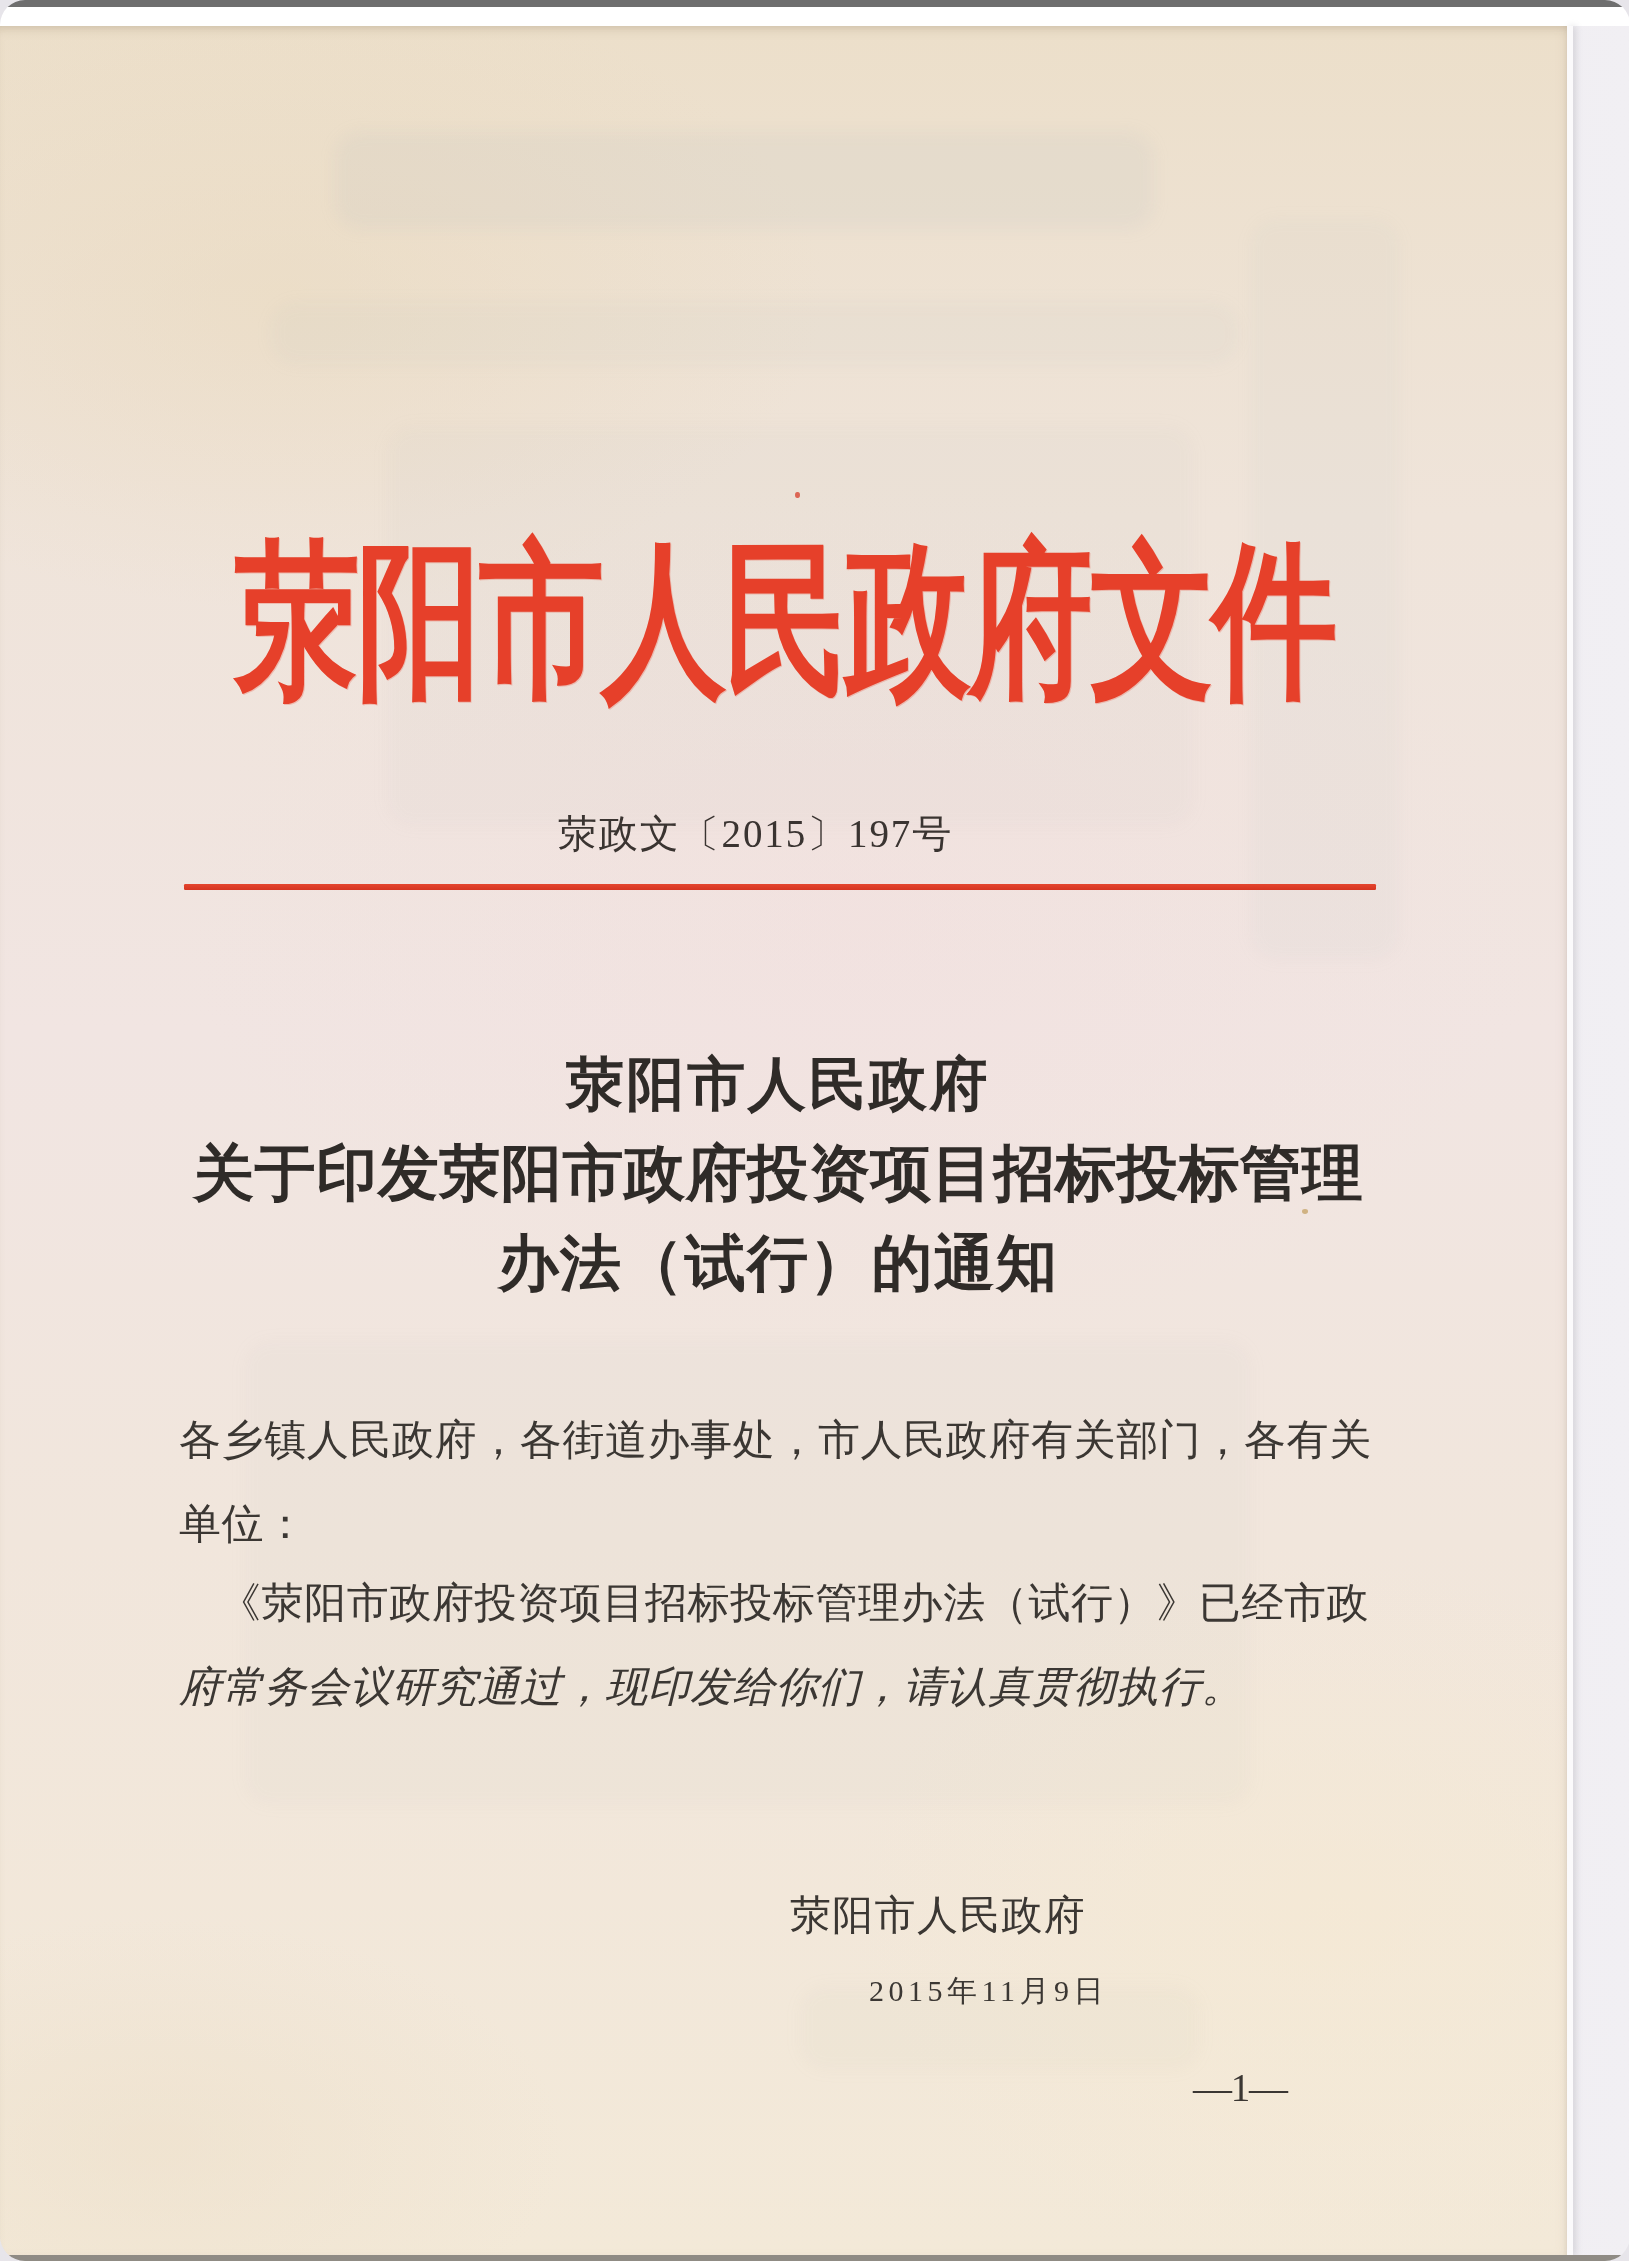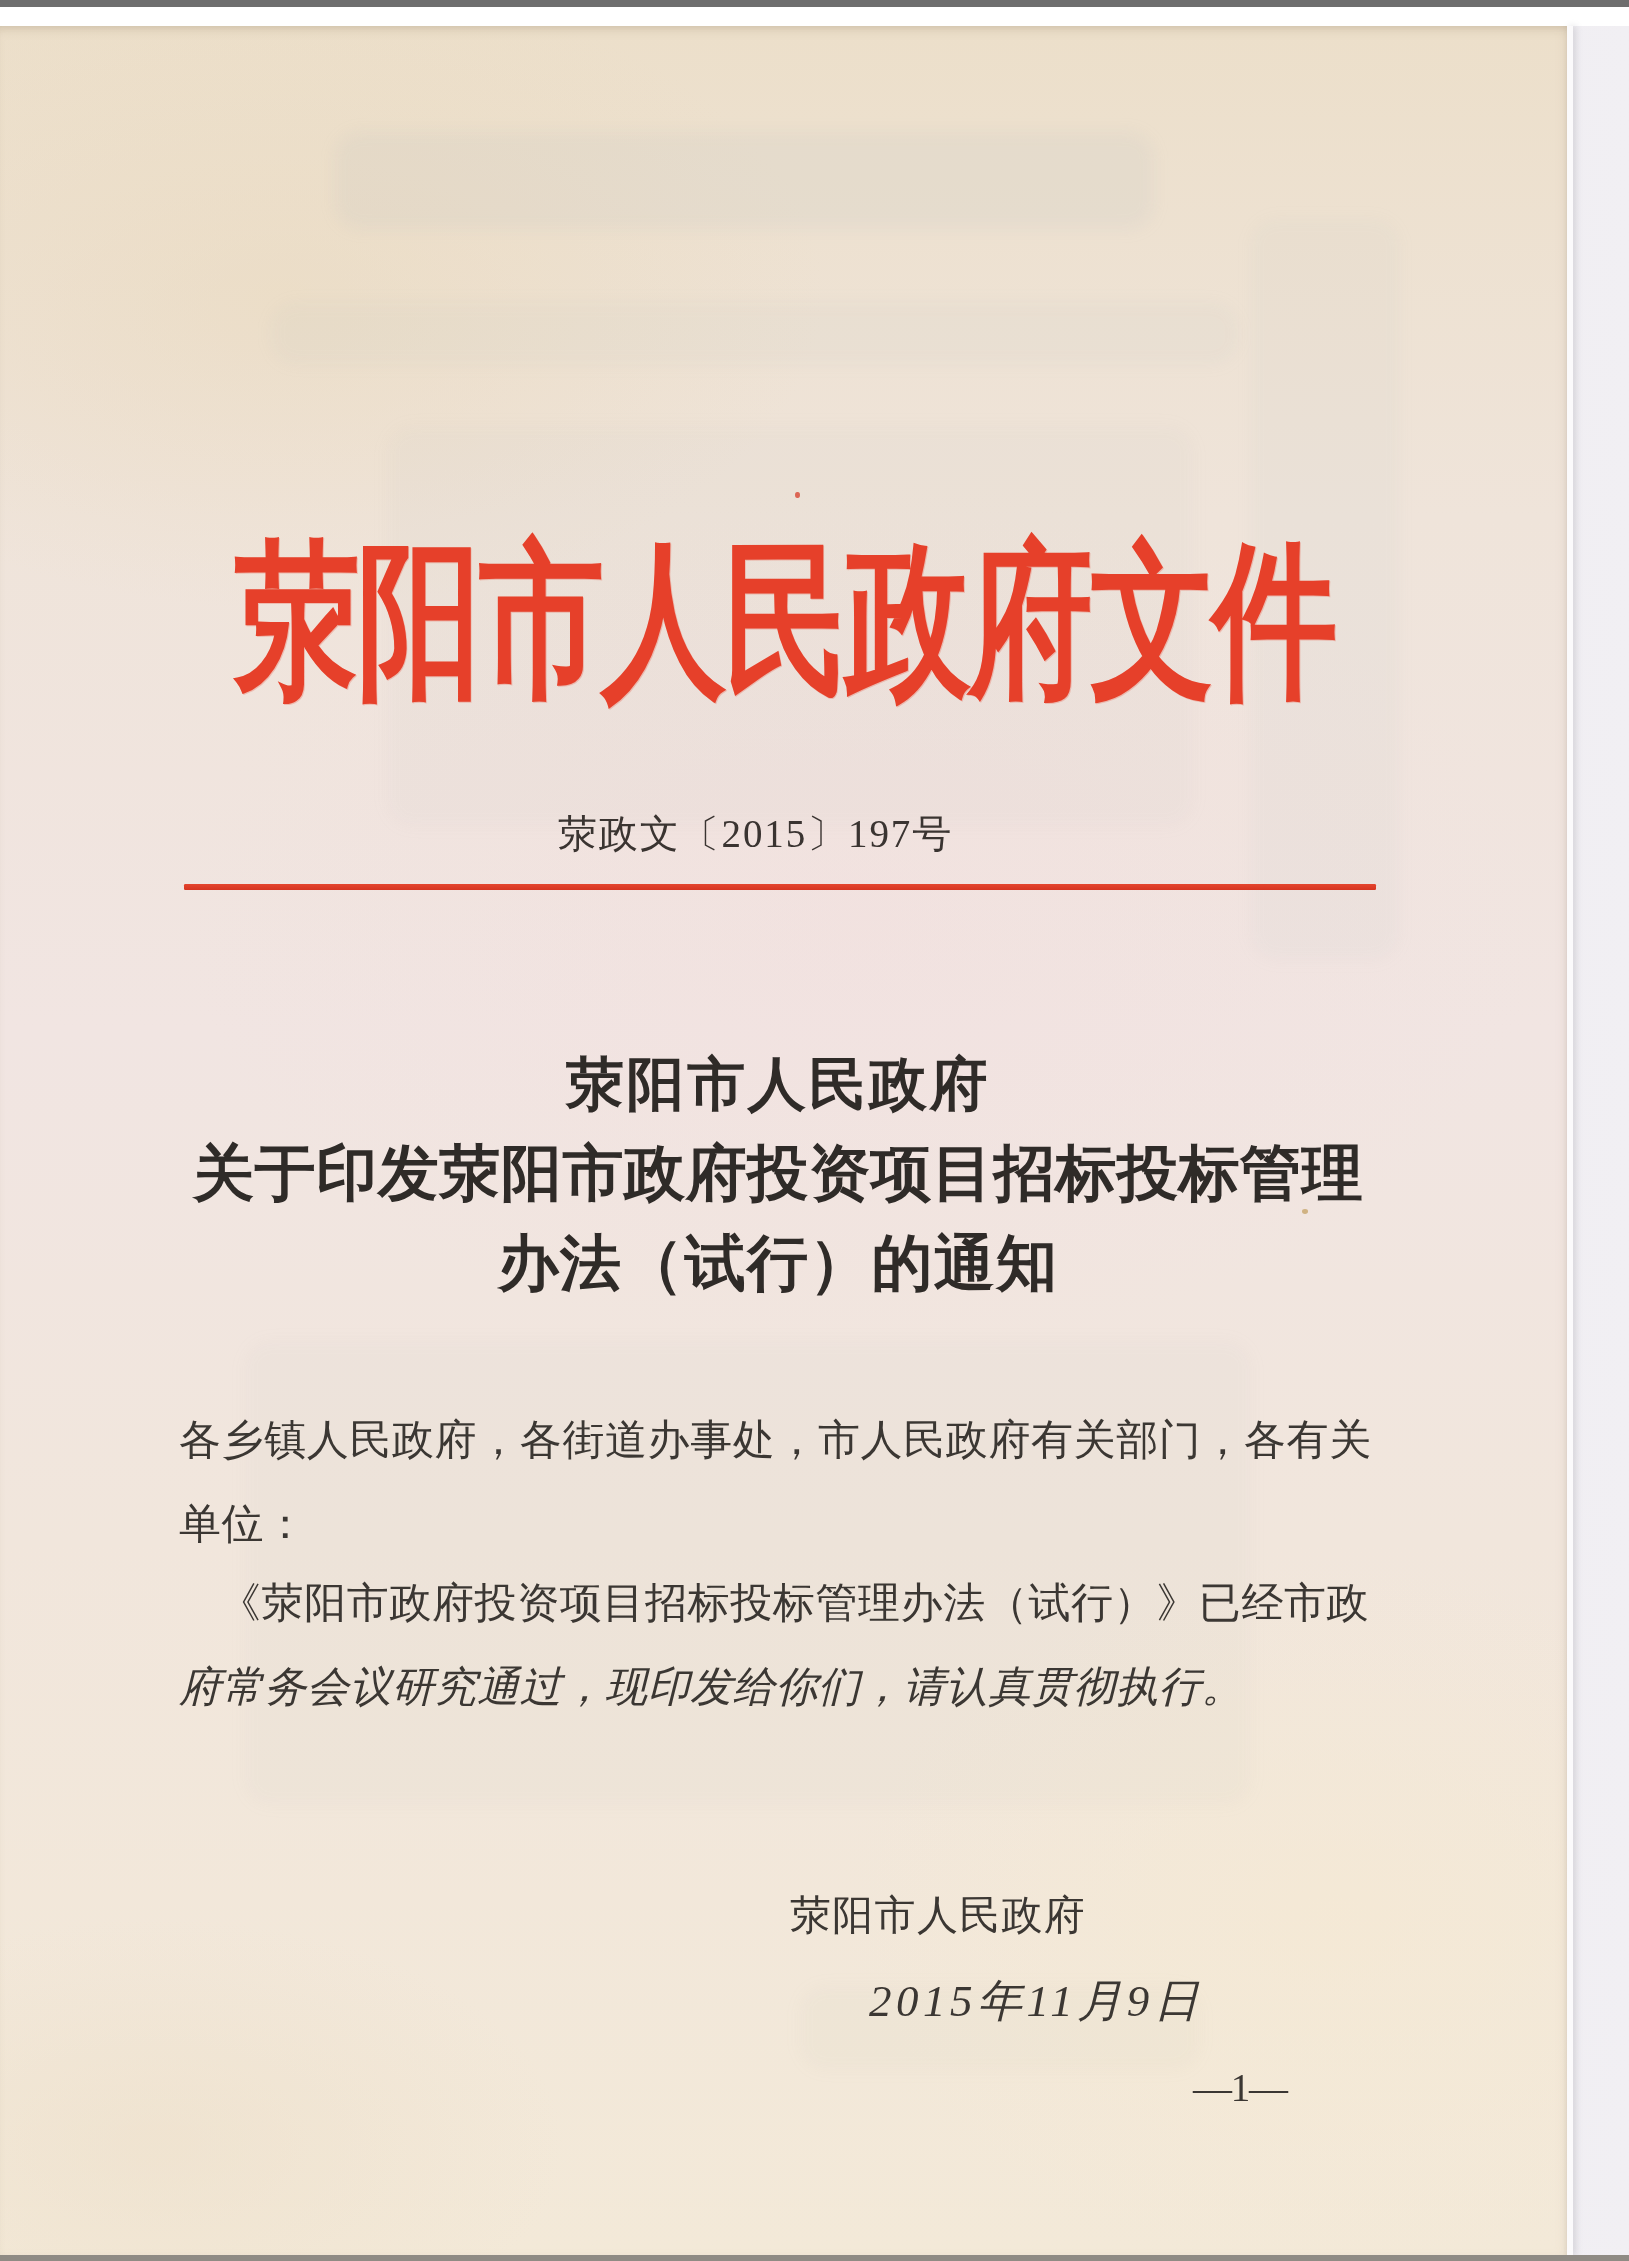--- a/index.html
+++ b/index.html
@@ -1,18 +1,18 @@
 <!DOCTYPE html>
 <html style="font-size:10.3px"><head>
 <meta charset="utf-8">
 <style>
   html,body{margin:0;padding:0;background:#e7e5ea;}
   .canvas{position:relative;width:1630px;height:2261px;overflow:hidden;
           background:linear-gradient(90deg,#e3e1e6 0%,#eceaef 60%,#f1eff3 100%);
-          font-family:"Liberation Serif","DejaVu Serif",serif;}
+          font-family:"Liberation Serif","DejaVu Serif",serif;border-radius:25px;}
   .abs{position:absolute;}
 
   
   .strip-top-dark{left:0;top:0;width:100%;height:7px;background:#6e6e6e;}
   .strip-top-white{left:0;top:7px;width:100%;height:18.7px;background:#ffffff;}
   .strip-bottom{left:0;top:2255px;width:100%;height:5.8px;background:#8f8b84;}
   .edge-highlight{left:1567px;top:26px;width:6.4px;height:2230px;background:#fbfafb;
                   box-shadow:2.6px 0 6.4px rgba(120,120,130,.25);}
 
   
@@ -60,21 +60,21 @@
   .doc-title .t3{font-size:61px;line-height:90px;letter-spacing:1.3px;}
 
   
   .bodyline{color:#3b3733;font-size:42px;letter-spacing:0.6px;white-space:nowrap;text-align:center;}
   .b0{left:179px;top:1386px;}
   .b1{left:179px;top:1470px;}
   .b2{left:219px;top:1549px;}
   .b3{left:179px;top:1633px;font-style:italic;}
 
   .signature{left:790px;top:1862px;color:#3b3733;font-size:41px;letter-spacing:1.3px;white-space:nowrap;}
-  .date{left:869px;top:1945px;color:#3b3733;font-size:45px;letter-spacing:4.5px;white-space:nowrap;font-style:italic;}
+  .date{left:869px;top:1945px;color:#3b3733;font-size:30px;letter-spacing:4.5px;white-space:nowrap;}
   .page-number{left:1193px;top:2039px;color:#3b3733;font-size:39px;letter-spacing:-1.3px;white-space:nowrap;}
 </style>
 </head>
 <body>
 
 <div class="canvas">
 
   <div class="abs strip-top-dark"></div>
   <div class="abs strip-top-white"></div>
 

